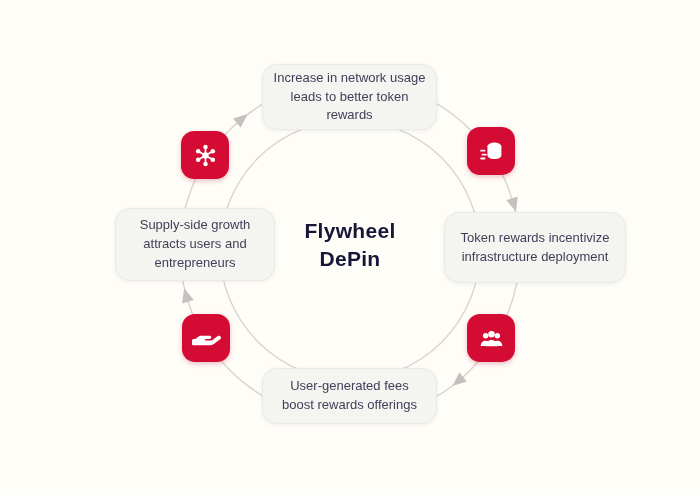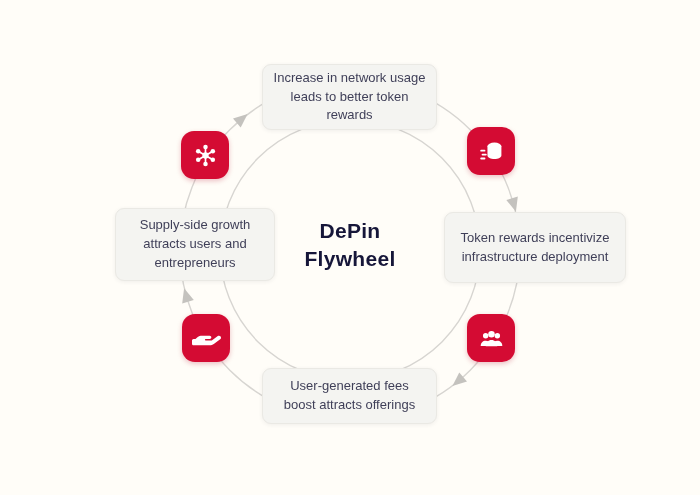--- a/index.html
+++ b/index.html
@@ -16,21 +16,21 @@
     background: var(--background, #fffdf8);
   }
   .layer-svg {
     position: absolute;
     left: 0; top: 0;
   }
   .node-box {
     position: absolute;
     background: var(--box-bg, #f4f4f1);
     border: 1px solid var(--box-border, #eae9e4);
-    border-radius: 9px;
+    border-radius: 15px;
     box-shadow: 0 1px 4px rgba(40,40,60,0.07);
     display: flex;
     align-items: center;
     justify-content: center;
     text-align: center;
     color: var(--body-text, #3f3f58);
     font-size: 13px;
     line-height: 1.45;
     padding: 8px 10px;
   }
@@ -73,34 +73,34 @@
   <svg class="layer-svg" width="700" height="495" viewBox="0 0 700 495">
     <circle cx="350" cy="250" r="170" fill="none" stroke="var(--ring-gray, #d7d5d1)" stroke-width="1.4"></circle>
     <circle cx="350" cy="250" r="130" fill="none" stroke="var(--ring-gray, #d7d5d1)" stroke-width="1.4"></circle>
     <polygon points="247.6,114.0 240.7,127.6 233.0,118.4" fill="var(--arrow-gray, #c4c2be)"></polygon>
     <polygon points="515.9,211.7 506.3,200.0 517.8,196.6" fill="var(--arrow-gray, #c4c2be)"></polygon>
     <polygon points="452.4,386.0 459.3,372.4 467.0,381.6" fill="var(--arrow-gray, #c4c2be)"></polygon>
     <polygon points="184.1,288.3 193.8,300.0 182.2,303.4" fill="var(--arrow-gray, #c4c2be)"></polygon>
   </svg>
 
   <div class="center-title">
+    <span>Flywheel</span>
     <span>DePin</span>
-    <span>Flywheel</span>
   </div>
 
   <div class="node-box top">
     <span>Increase in network usage leads to better token rewards</span>
   </div>
 
   <div class="node-box right">
     <span>Token rewards incentivize infrastructure deployment</span>
   </div>
 
   <div class="node-box bottom">
-    <span>User-generated fees boost attracts offerings</span>
+    <span>User-generated fees boost rewards offerings</span>
   </div>
 
   <div class="node-box left">
     <span>Supply-side growth attracts users and entrepreneurs</span>
   </div>
 
   <div class="icon-tile tl">
     <svg width="27" height="27" viewBox="0 0 24 24">
       <g stroke="#ffffff" stroke-width="1.5">
         <line x1="12" y1="12" x2="12" y2="4.5"></line>

